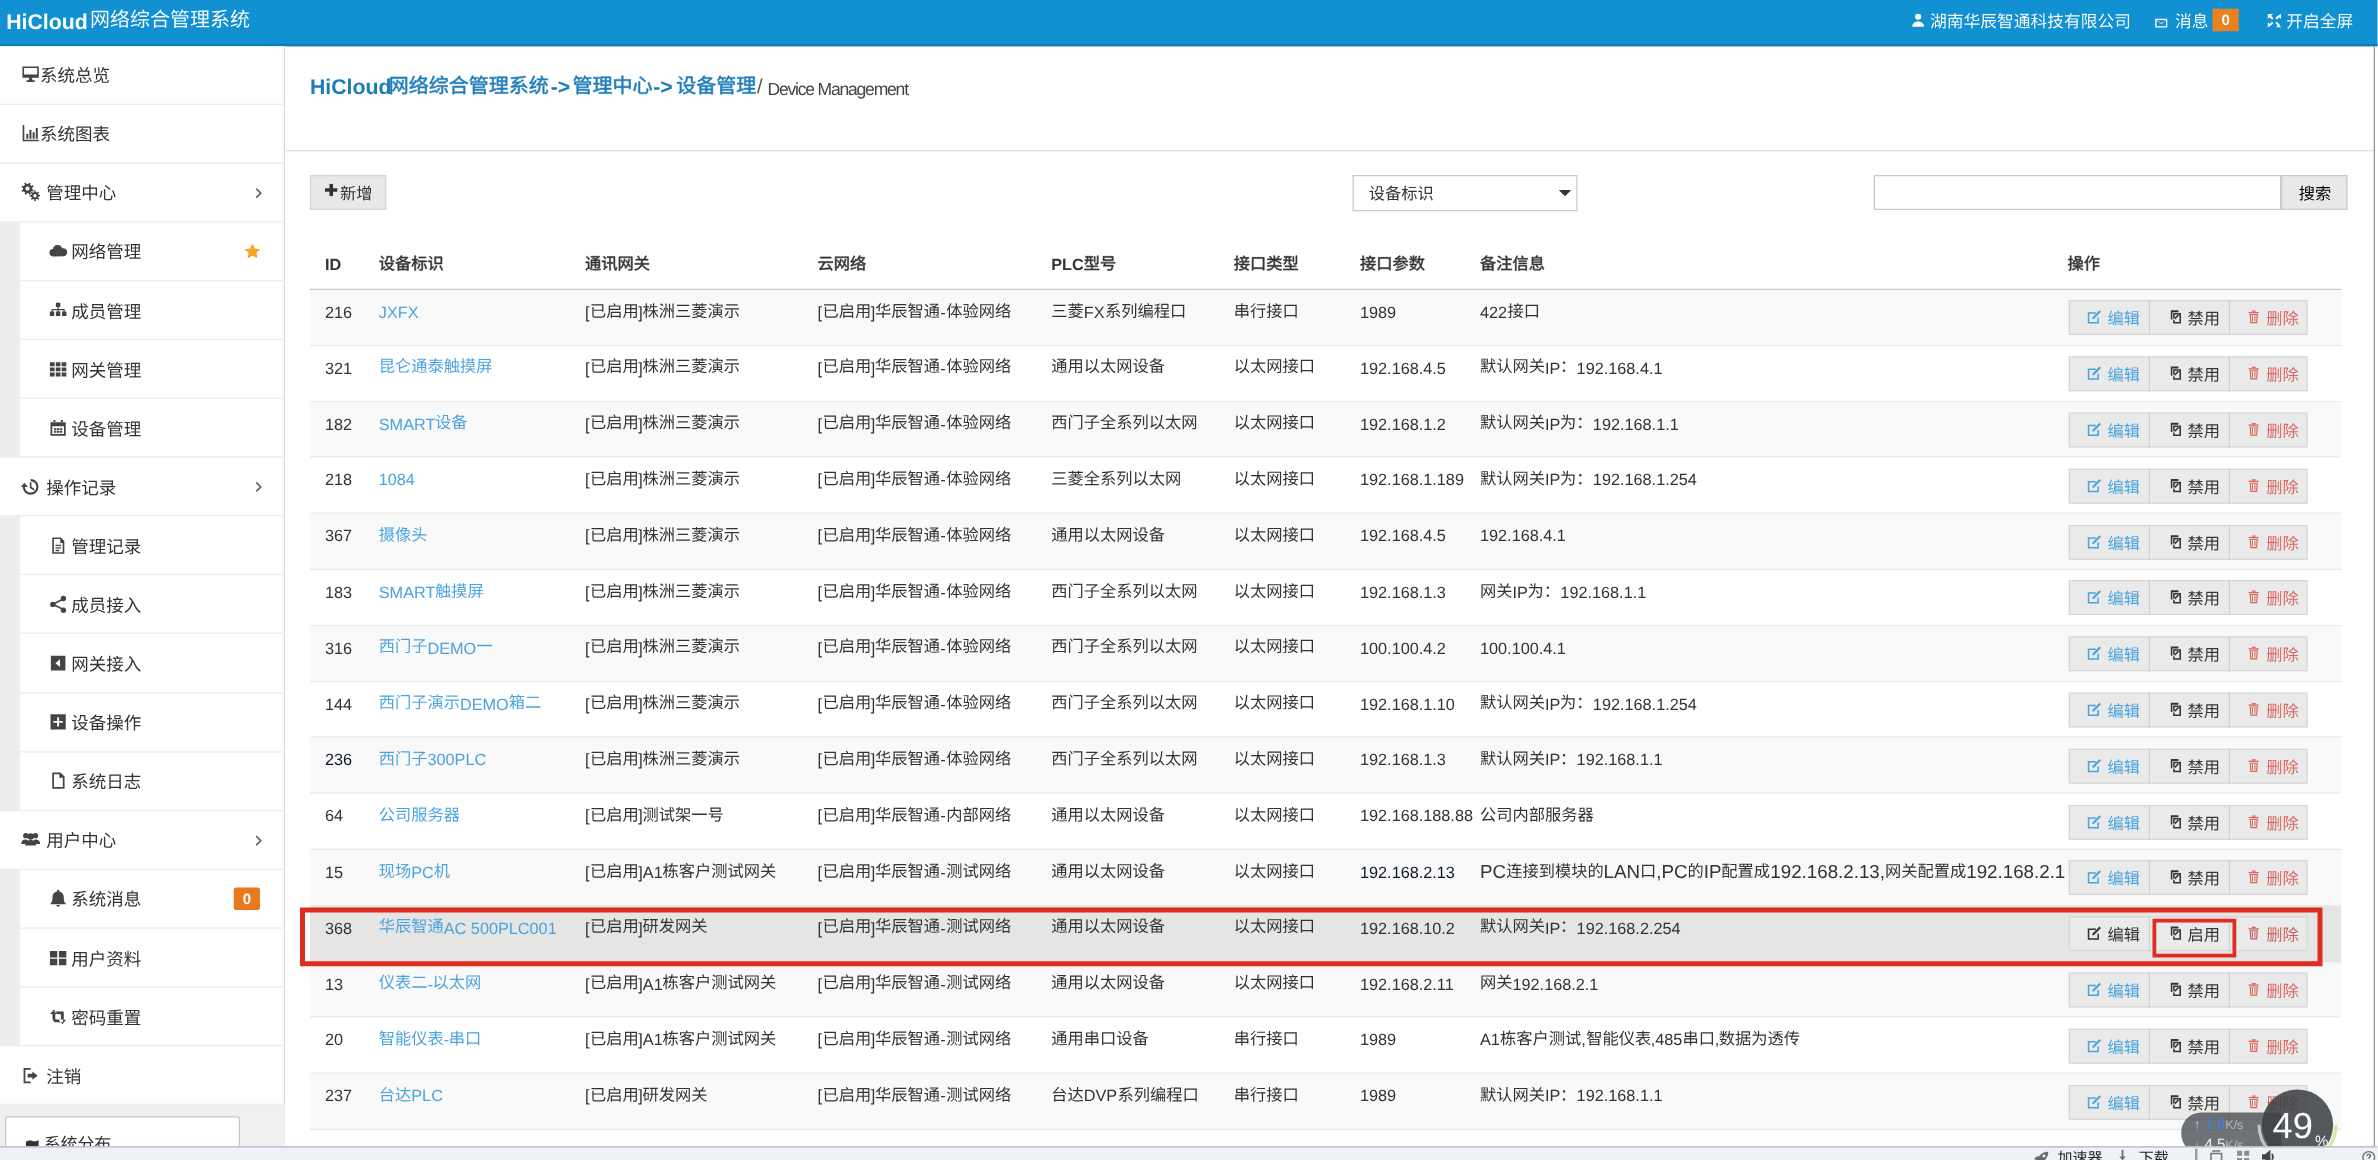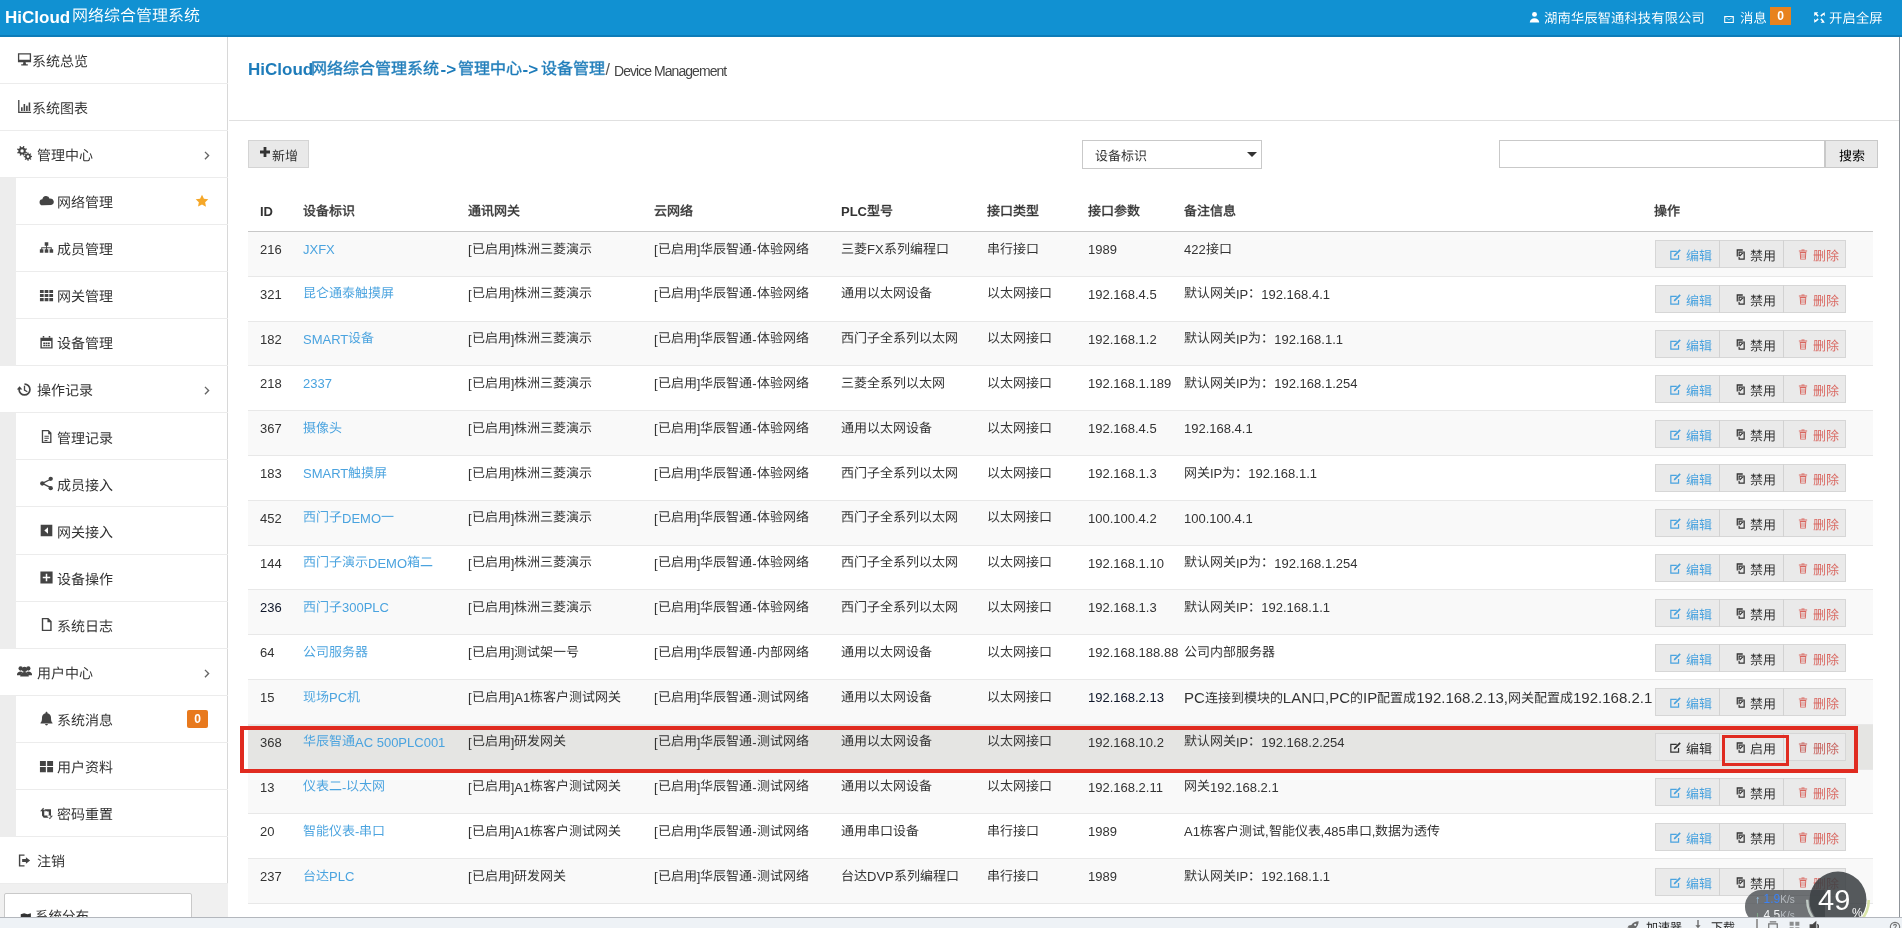--- a/index.html
+++ b/index.html
@@ -757,21 +757,21 @@
       <path d="M6 1.2h4v1.2H6z M2.5 2.8h11V4h-11z M3.6 4.8h8.8l-.7 10H4.3z m1.4 1.3l.5 7.4h5l.5-7.4z M6.1 6.6h1.1v6H6.1zM8.8 6.6h1.1v6H8.8z" fill-rule="evenodd"></path>
     </svg></div>
 <div class="a" style="left:1813px;top:337.5px;color:#d9665f"><svg class="z" style="width:26.0px;height:13.0px;vertical-align:-0.56px;" viewBox="0 -880 2000 1000">
       <g fill="currentColor">
         <use href="#g5220" x="0"></use>
         <use href="#g9664" x="1000"></use>
       </g>
     </svg></div>
 <div class="a" style="left:248px;top:366.4px;width:1625px;height:44.8px;background:#ffffff;border-bottom:1px solid #e8e8e8"></div>
 <div class="a nw" style="left:260px;top:366.4px;height:44.8px;line-height:36px;font-size:13px;color:#333"><span style="">218</span></div>
-<div class="a nw" style="left:303px;top:366.4px;height:44.8px;line-height:36px;font-size:13px;color:#4aa3df"><span style="">2337</span></div>
+<div class="a nw" style="left:303px;top:366.4px;height:44.8px;line-height:36px;font-size:13px;color:#4aa3df"><span style="">1084</span></div>
 <div class="a nw" style="left:468px;top:366.4px;height:44.8px;line-height:36px;font-size:13px;color:#333"><span style="">[</span><svg class="z" style="width:39.0px;height:13.0px;vertical-align:-0.56px;" viewBox="0 -880 3000 1000">
       <g fill="currentColor">
         <use href="#g5DF2" x="0"></use>
         <use href="#g542F" x="1000"></use>
         <use href="#g7528" x="2000"></use>
       </g>
     </svg><span style="">]</span><svg class="z" style="width:78.0px;height:13.0px;vertical-align:-0.56px;" viewBox="0 -880 6000 1000">
       <g fill="currentColor">
         <use href="#g682A" x="0"></use>
         <use href="#g6D32" x="1000"></use>
@@ -1069,21 +1069,21 @@
 <div class="a" style="left:1797px;top:471.4px"><svg style="width:12px;height:13px;color:#d9665f;" viewBox="0 0 16 16" fill="currentColor">
       <path d="M6 1.2h4v1.2H6z M2.5 2.8h11V4h-11z M3.6 4.8h8.8l-.7 10H4.3z m1.4 1.3l.5 7.4h5l.5-7.4z M6.1 6.6h1.1v6H6.1zM8.8 6.6h1.1v6H8.8z" fill-rule="evenodd"></path>
     </svg></div>
 <div class="a" style="left:1813px;top:471.9px;color:#d9665f"><svg class="z" style="width:26.0px;height:13.0px;vertical-align:-0.56px;" viewBox="0 -880 2000 1000">
       <g fill="currentColor">
         <use href="#g5220" x="0"></use>
         <use href="#g9664" x="1000"></use>
       </g>
     </svg></div>
 <div class="a" style="left:248px;top:500.8px;width:1625px;height:44.8px;background:#f9f9f9;border-bottom:1px solid #e8e8e8"></div>
-<div class="a nw" style="left:260px;top:500.8px;height:44.8px;line-height:36px;font-size:13px;color:#333"><span style="">452</span></div>
+<div class="a nw" style="left:260px;top:500.8px;height:44.8px;line-height:36px;font-size:13px;color:#333"><span style="">316</span></div>
 <div class="a nw" style="left:303px;top:500.8px;height:44.8px;line-height:36px;font-size:13px;color:#4aa3df"><svg class="z" style="width:39.0px;height:13.0px;vertical-align:-0.56px;" viewBox="0 -880 3000 1000">
       <g fill="currentColor">
         <use href="#g897F" x="0"></use>
         <use href="#g95E8" x="1000"></use>
         <use href="#g5B50" x="2000"></use>
       </g>
     </svg><span style="">DEMO</span><svg class="z" style="width:13.0px;height:13.0px;vertical-align:-0.56px;" viewBox="0 -880 1000 1000">
       <g fill="currentColor">
         <use href="#g4E00" x="0"></use>
       </g>

